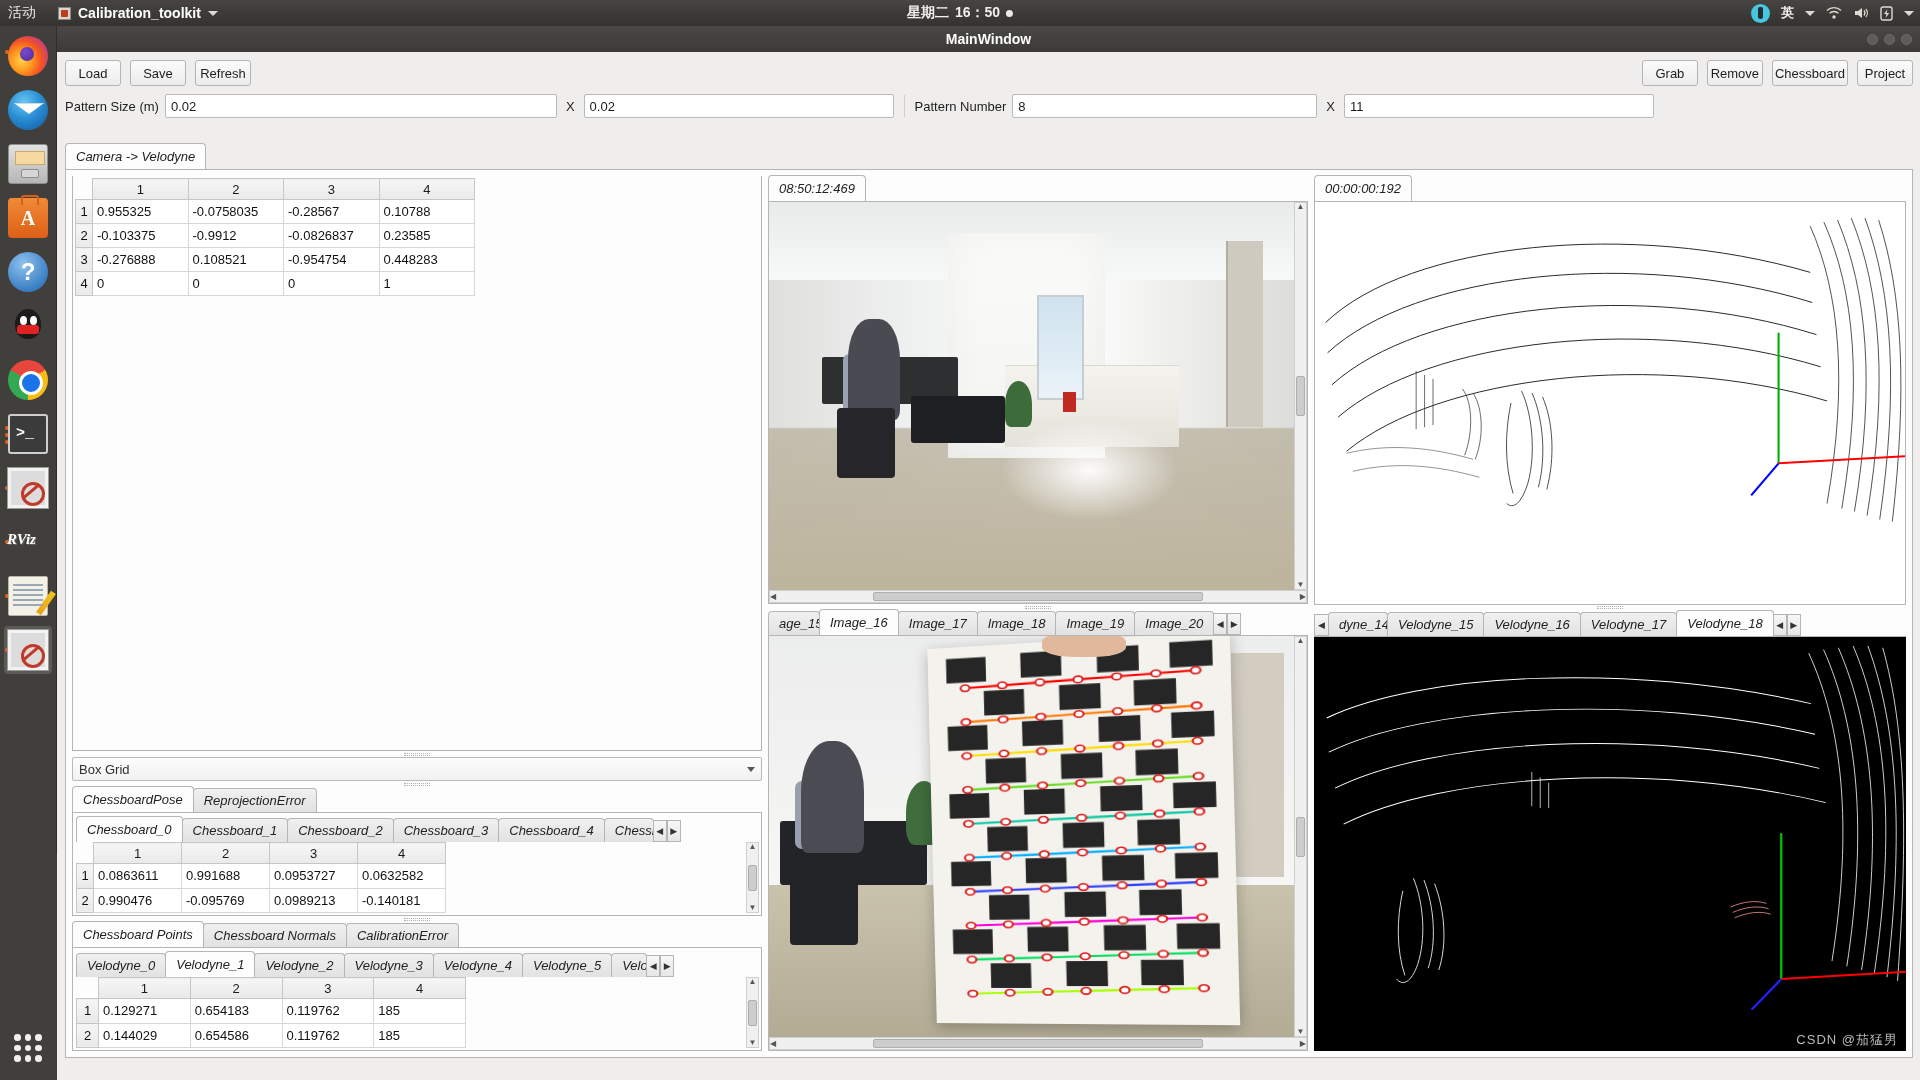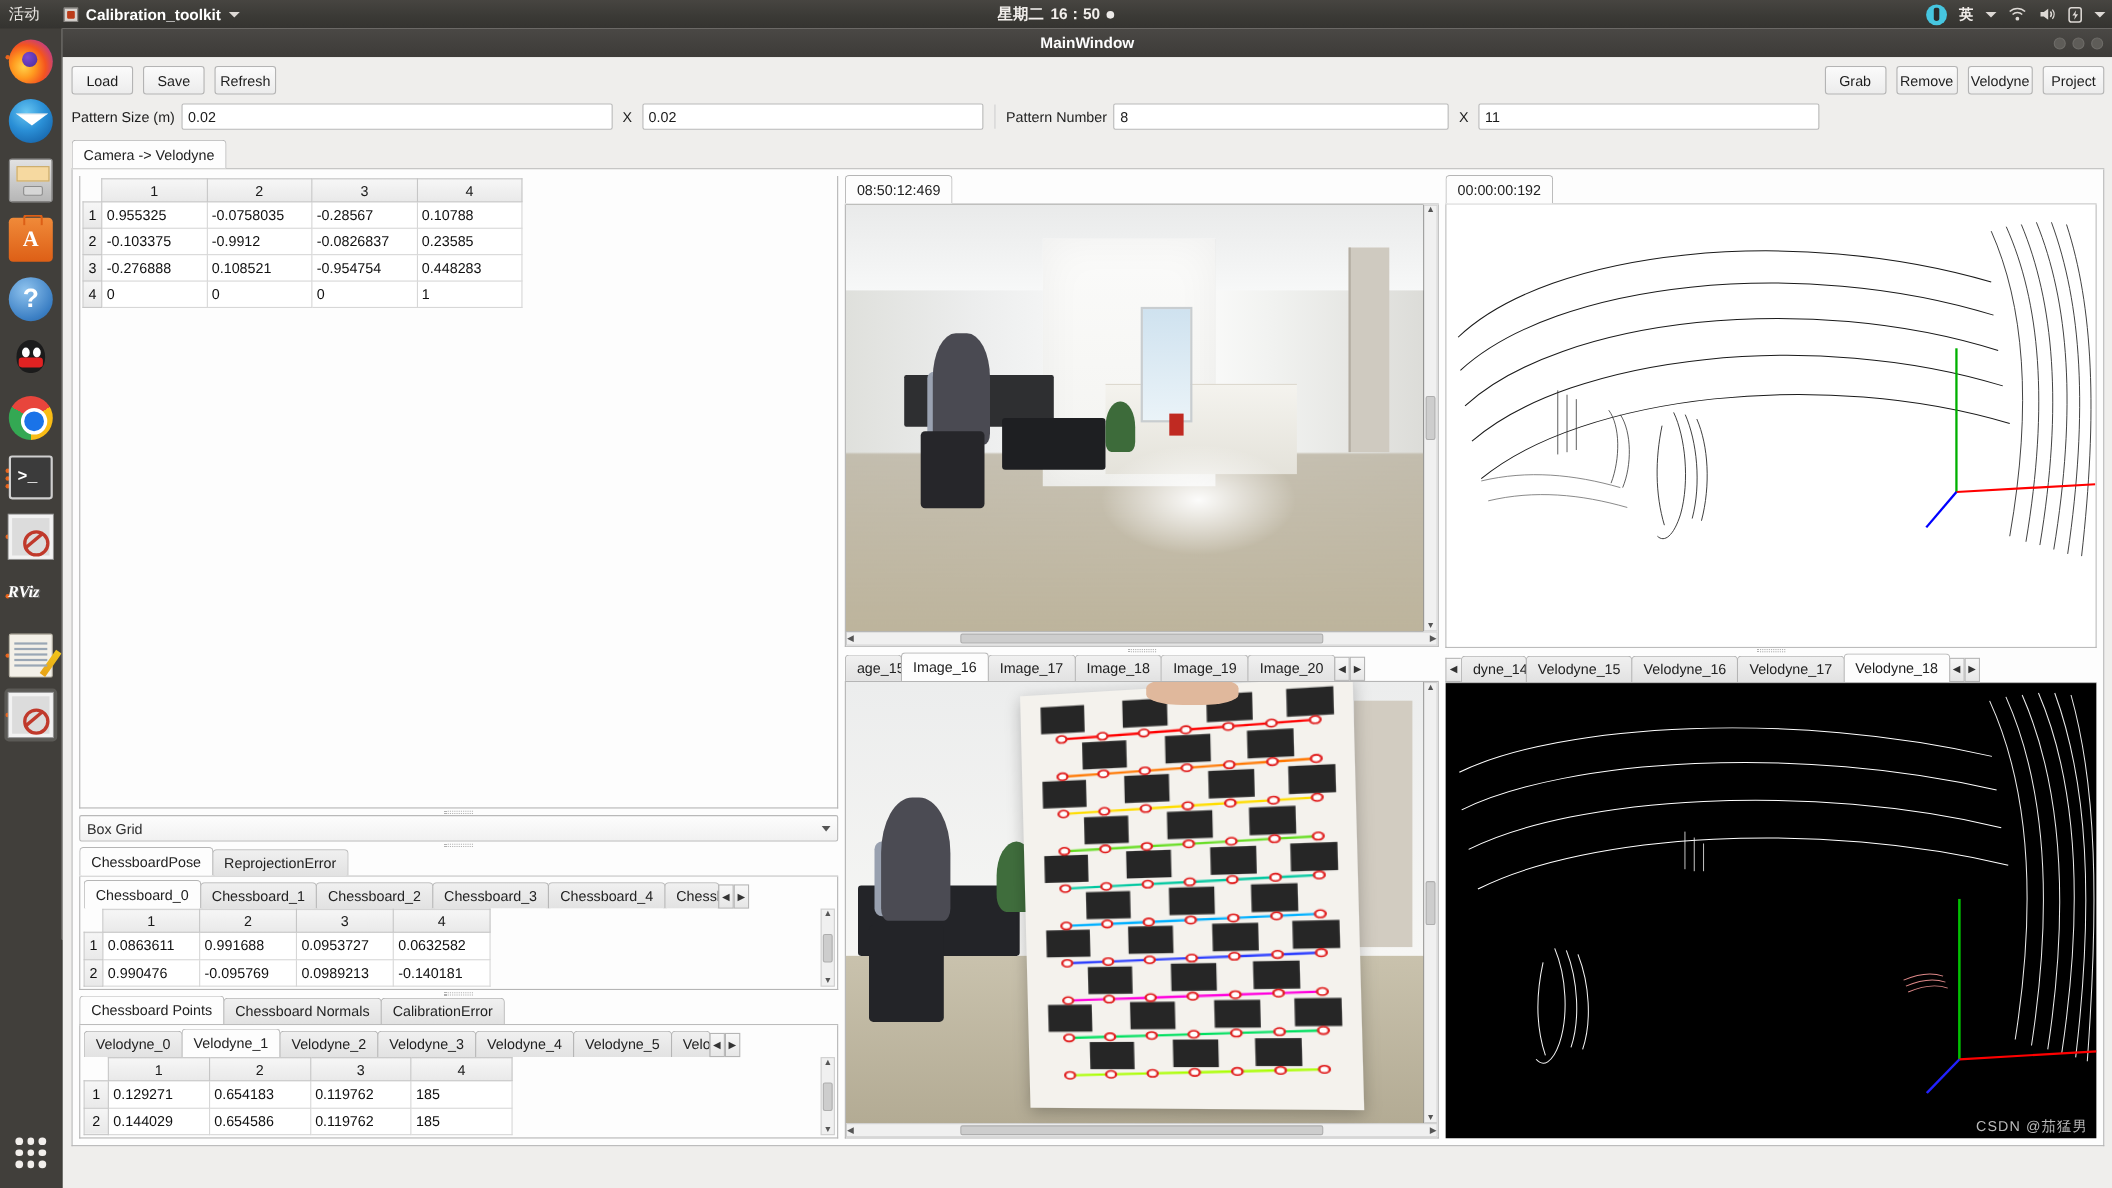--- a/index.html
+++ b/index.html
@@ -122,35 +122,35 @@
   .toolbar-row { display:flex; align-items:center; height: 30px; margin-bottom: 4px; }
   .btn {
     background: linear-gradient(to bottom,#fbfbfb,#ececec);
     border: 1px solid #b4b4b4; border-radius: 3px;
     padding: 4px 2px; font-size: 13px; color:#1d1d1d; cursor: pointer;
     min-width: 56px; text-align: center; height: 26px; line-height: 17px;
   }
   .btn + .btn { margin-left: 9px; }
   .spacer { flex: 1; }
 
-  .form-row { display:flex; align-items:center; height: 28px; margin-bottom: 8px; gap: 0; }
+  .form-row { display:flex; align-items:center; height: 28px; margin-bottom: 24px; gap: 0; }
   .lbl { font-size: 13px; color: #1d1d1d; white-space:nowrap; }
   .tf {
     background:#fff; border:1px solid #b9b9b9; border-radius:2px; height:24px;
     padding: 0 5px; font-size:13px; color:#1a1a1a; display:flex; align-items:center;
     font-family:"Liberation Sans",sans-serif;
   }
   .sep-v { width:1px; height:22px; background:#cfcfcf; margin: 0 10px; }
 
   
   .tabbar { display:flex; align-items:flex-end; height: 26px; border-bottom:1px solid #b5b5b5; }
   .tab {
     background: linear-gradient(#f0f0f0,#e2e2e2); border:1px solid #b5b5b5; border-bottom:none;
     border-radius:4px 4px 0 0; padding: 3px 10px; font-size:13px; color:#222;
-    margin-right:-1px; height:24px; line-height:17px; white-space:nowrap; cursor:pointer;
+    margin-right:-1px; height:24px; line-height:17px; white-space:nowrap; cursor:pointer;font-style:italic;
   }
   .tab.sel { background:#fdfdfd; height:26px; line-height:19px; position:relative; z-index:2; }
   .tabpane { background:#fdfdfd; border:1px solid #b5b5b5; border-top:none; }
 
   
   #main { display:flex; gap: 6px; height: 888px; }
   #col-left { width: 690px; display:flex; flex-direction:column; }
   #col-mid  { width: 540px; display:flex; flex-direction:column; }
   #col-right{ flex:1; display:flex; flex-direction:column; }
 
@@ -373,21 +373,21 @@
 
   <div id="client">
 
     <div class="toolbar-row">
       <button class="btn">Load</button>
       <button class="btn">Save</button>
       <button class="btn">Refresh</button>
       <span class="spacer"></span>
       <button class="btn">Grab</button>
       <button class="btn">Remove</button>
-      <button class="btn">Velodyne</button>
+      <button class="btn">Chessboard</button>
       <button class="btn">Project</button>
     </div>
 
     <div class="form-row">
       <span class="lbl">Pattern Size (m)</span>
       <span class="tf" style="width:392px;margin-left:6px">0.02</span>
       <span class="lbl" style="margin:0 9px">X</span>
       <span class="tf" style="width:310px">0.02</span>
       <span class="sep-v"></span>
       <span class="lbl">Pattern Number</span>

